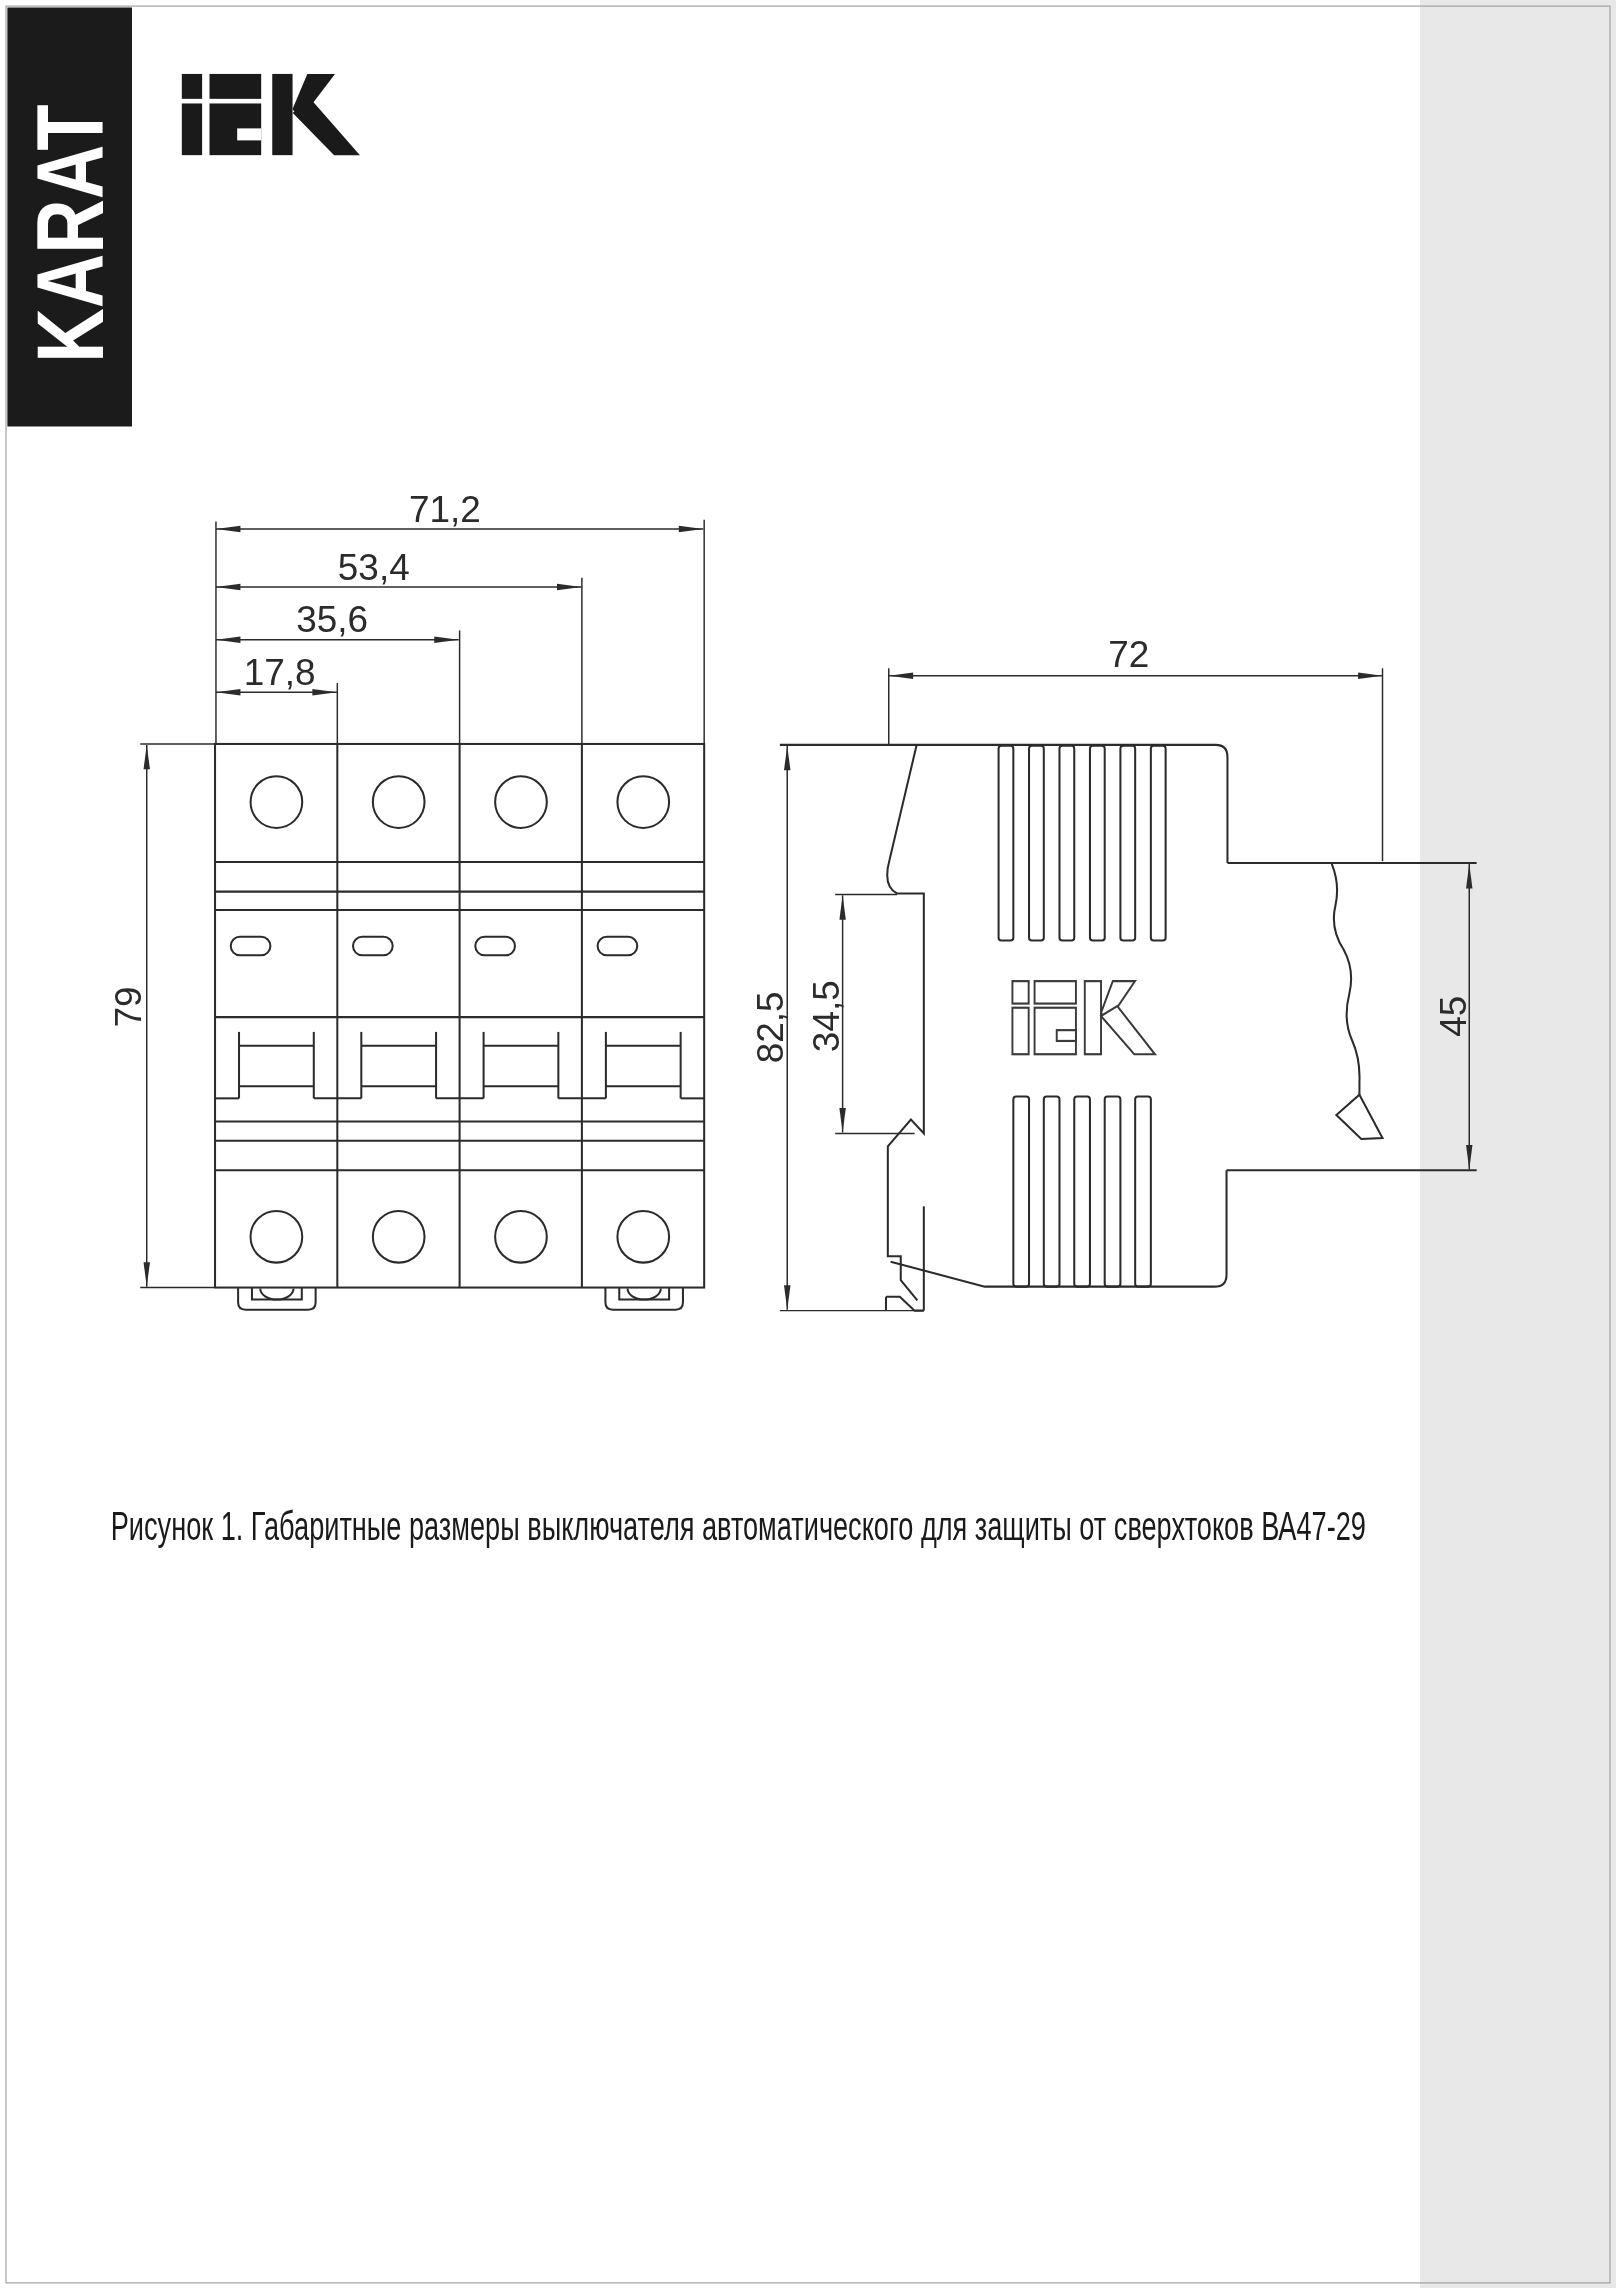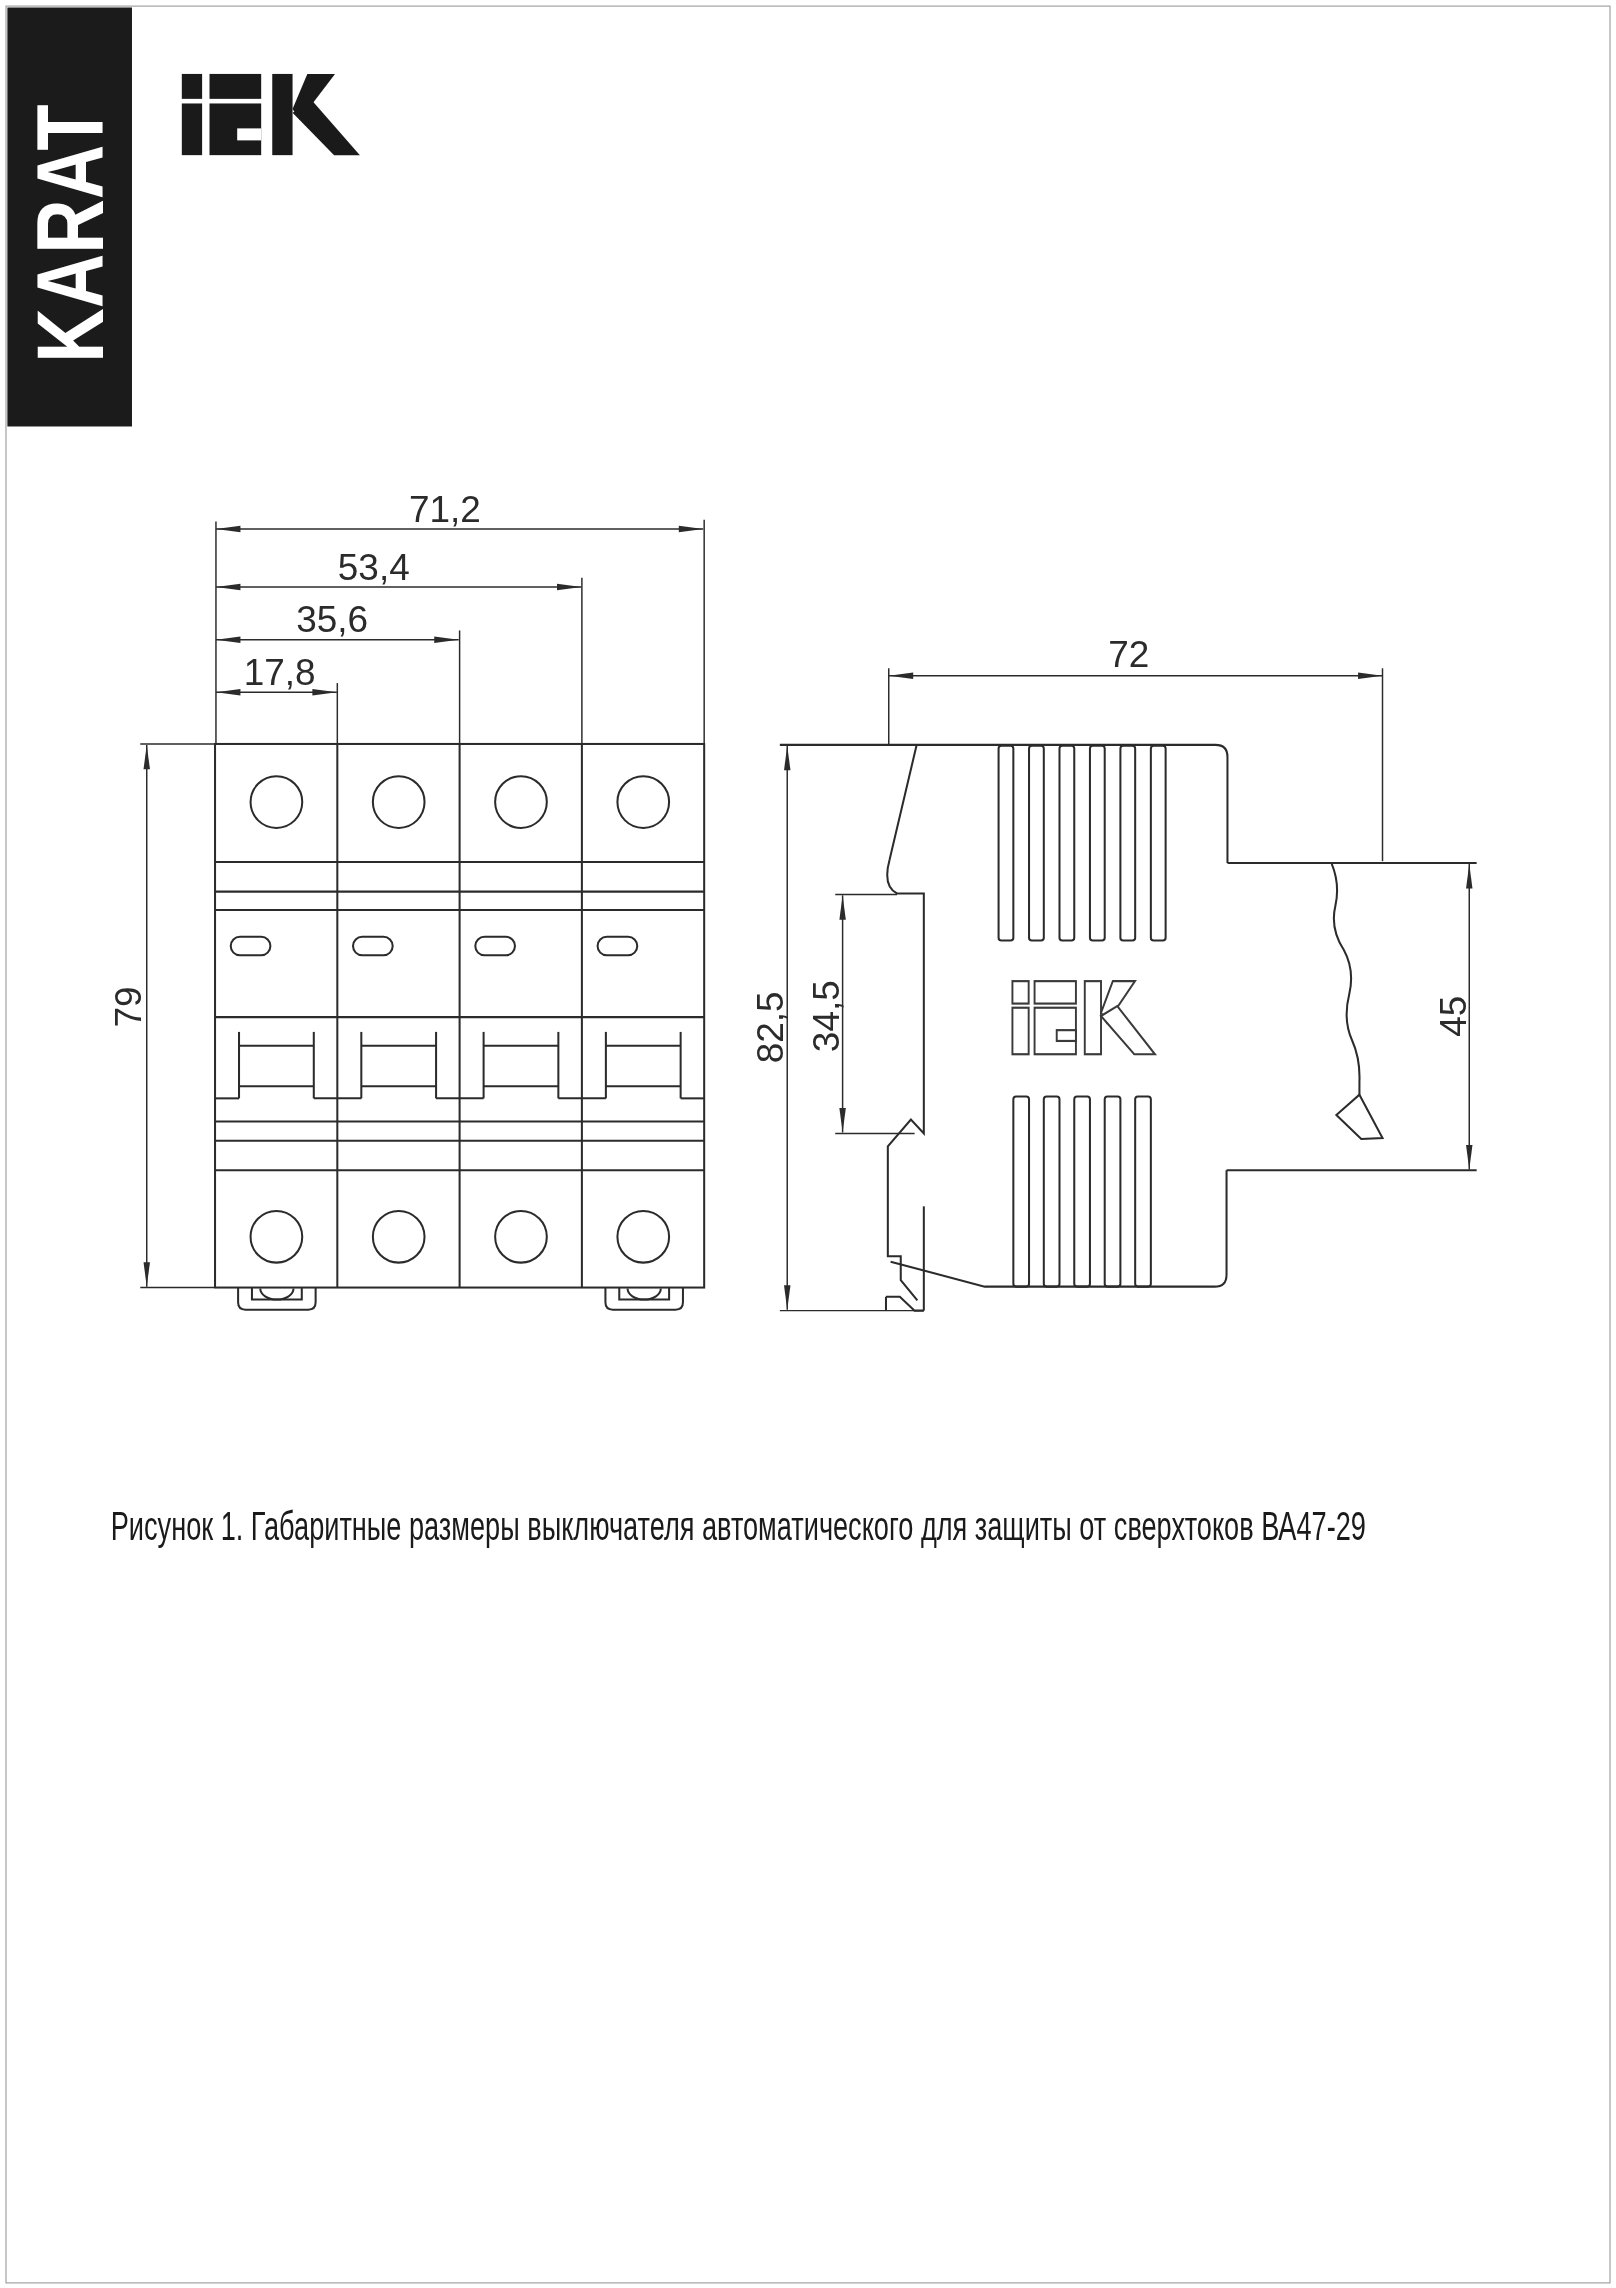--- a/index.html
+++ b/index.html
@@ -1,17 +1,17 @@
 <!DOCTYPE html>
 <html style="font-size:14.8px"><head>
 <meta charset="utf-8">
 <style>
   html,body{margin:0;padding:0;background:#e8e8e8;}
   .page{
-    width:1616px;height:2289px;position:relative;background:#ffffff;
+    width:1420px;height:2289px;position:relative;background:#ffffff;
     font-family:"Liberation Sans", sans-serif;
     text-align:center;
   }
   svg{display:block;}
   text{font-family:"Liberation Sans", sans-serif;}
 </style>
 </head>
 <body>
 
 <div class="page">

